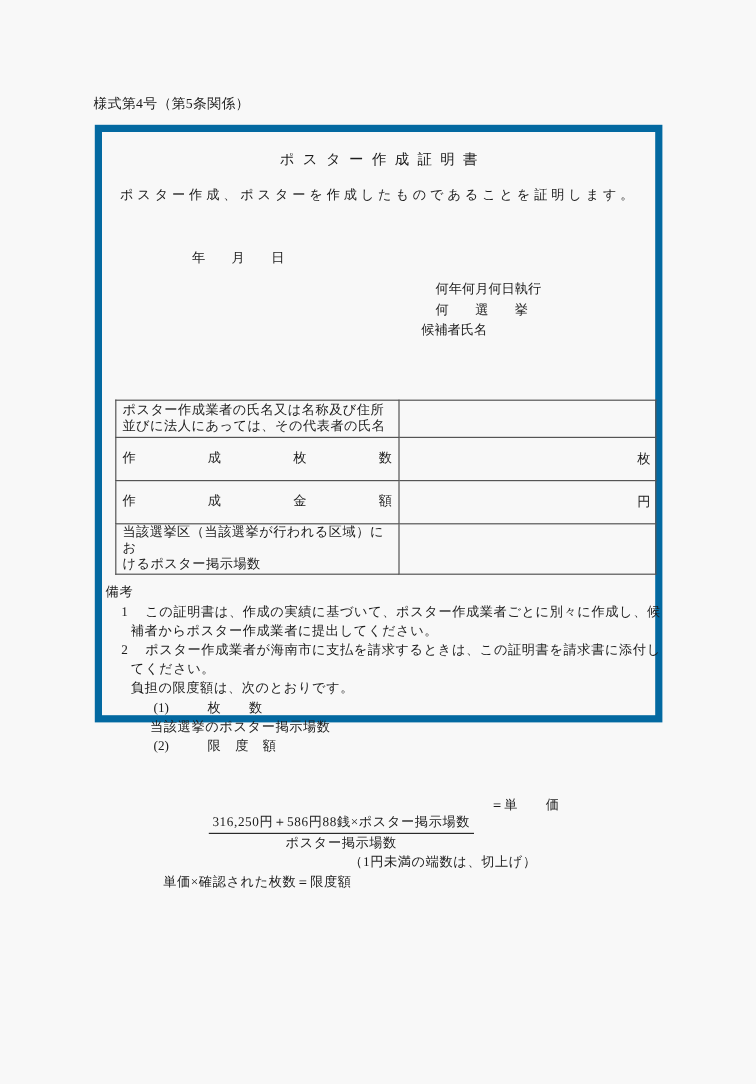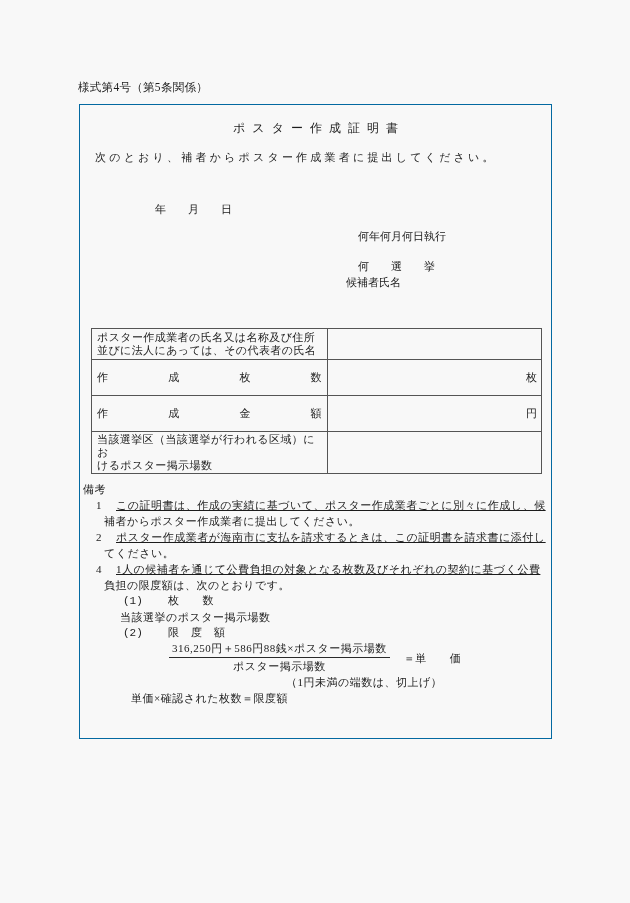--- a/index.html
+++ b/index.html
@@ -13,22 +13,22 @@
   }
   .page { position: absolute; left: 0; top: 0; width: 630px; height: 903px; }
 
   .form-label {
     position: absolute; left: 78px; top: 80px;
     font-size: 11.5px; line-height: 14px; letter-spacing: 0.3px;
   }
 
   .cert-box {
     position: absolute; left: 79px; top: 104px;
-    width: 473px; height: 635px;
-    border: 1px solid #0369a1;
+    width: 473px; height: 498px;
+    border: 6px solid #0369a1;
     background: #f8f8f8;
     padding-left: 24px;
   }
 
   .cert-title {
     position: absolute; left: 0; top: 15px; width: 100%;
     text-align: center;
     font-size: 12px; letter-spacing: 7px; text-indent: 7px;
     white-space: nowrap;
   }
@@ -37,21 +37,21 @@
     font-size: 11px; letter-spacing: 3.2px; white-space: nowrap;
   }
   .cert-date {
     position: absolute; left: 75px; top: 74px;
     font-size: 11px; white-space: nowrap; margin-top: 23px;
   }
   .issuer-block {
     position: absolute; left: 266px; top: 124px;
     font-size: 11px; line-height: 14px; white-space: nowrap;
   }
-  .issuer-block .line1 { padding-left: 12px; margin-bottom: 16px; }
+  .issuer-block .line1 { padding-left: 12px; margin-bottom: 4px; }
   .issuer-block .line2 { padding-left: 12px; margin-bottom: 2px; }
 
   table.cert-table {
     position: absolute; left: 11px; top: 223px;
     width: 450px;
     border-collapse: collapse;
     table-layout: fixed;
   }
   .cert-table td {
     border: 1px solid #555;
@@ -68,51 +68,51 @@
   .cert-table td.lbl { padding: 1px 5px; line-height: 13px; letter-spacing: 0.4px; }
   .cert-table td.lbl.just div { text-align: justify; text-align-last: justify; }
   .cert-table td.val { text-align: right; padding-right: 4px; }
 
   .remarks {
     position: absolute; left: 3px; top: 376px; width: 466px;
     font-size: 11px; line-height: 16px; letter-spacing: 0.5px;
   }
   .remarks .heading { white-space: nowrap; }
   .rlist { padding-left: 21px; }
-  .r-first { margin-left: -8px; white-space: nowrap; text-decoration: underline; }
+  .r-first { margin-left: -8px; white-space: nowrap; }
   .r-first .rnum { display: inline-block; width: 20px; letter-spacing: 0; }
   .r-cont { white-space: nowrap; }
-  .sub-head { margin-left: 19px; white-space: nowrap; font-family: Liberation Mono, monospace; }
+  .sub-head { margin-left: 19px; white-space: nowrap; }
   .sub-head .snum { display: inline-block; width: 45px; letter-spacing: 0; }
   .sub-detail { margin-left: 16px; white-space: nowrap; }
 
   .formula-row {
     margin-left: 65px;
     display: flex; align-items: center;
     white-space: nowrap;
   }
-  .frac { display: inline-block; text-align: center; }
+  .frac { display: inline-block; text-align: center; margin-top: 48px; }
   .frac .fnum { border-bottom: 1px solid #2a2a2a; padding: 0 3px 1px 3px; line-height: 15px; }
   .frac .fden { line-height: 15px; padding-top: 1px; }
   .frac-eq { margin-left: 14px; }
   .formula-note { margin-left: 182px; white-space: nowrap; }
   .formula-result { margin-left: 27px; white-space: nowrap; }
 </style>
 </head>
 <body>
 
 <div class="page">
 
   <div class="form-label">様式第4号（第5条関係）</div>
 
   <div class="cert-box">
 
     <div class="cert-title">ポスター作成証明書</div>
 
-    <div class="cert-statement">次のとおり、補者からポスター作成業者に提出してください。</div>
+    <div class="cert-statement">ポスター作成、ポスターを作成したものであることを証明します。</div>
 
     <div class="cert-date">年　　月　　日</div>
 
     <div class="issuer-block">
       <div class="line1">何年何月何日執行</div>
       <div class="line2">何　　選　　挙</div>
       <div class="line3">候補者氏名</div>
     </div>
 
     <table class="cert-table">
@@ -165,21 +165,20 @@
 
         <div>
           <div class="r-first"><span class="rnum">2</span><span>ポスター作成業者が海南市に支払を請求するときは、この証明書を請求書に添付し</span></div>
           <div class="r-cont">てください。</div>
         </div>
 
         <div>
         </div>
 
         <div>
-          <div class="r-first"><span class="rnum">4</span><span>1人の候補者を通じて公費負担の対象となる枚数及びそれぞれの契約に基づく公費</span></div>
           <div class="r-cont">負担の限度額は、次のとおりです。</div>
         </div>
 
         <div class="sub-head"><span class="snum">(1)</span><span>枚　　数</span></div>
         <div class="sub-detail">当該選挙のポスター掲示場数</div>
         <div class="sub-head"><span class="snum">(2)</span><span>限　度　額</span></div>
 
         <div class="formula-row">
           <div class="frac">
             <div class="fnum">316,250円＋586円88銭×ポスター掲示場数</div>

